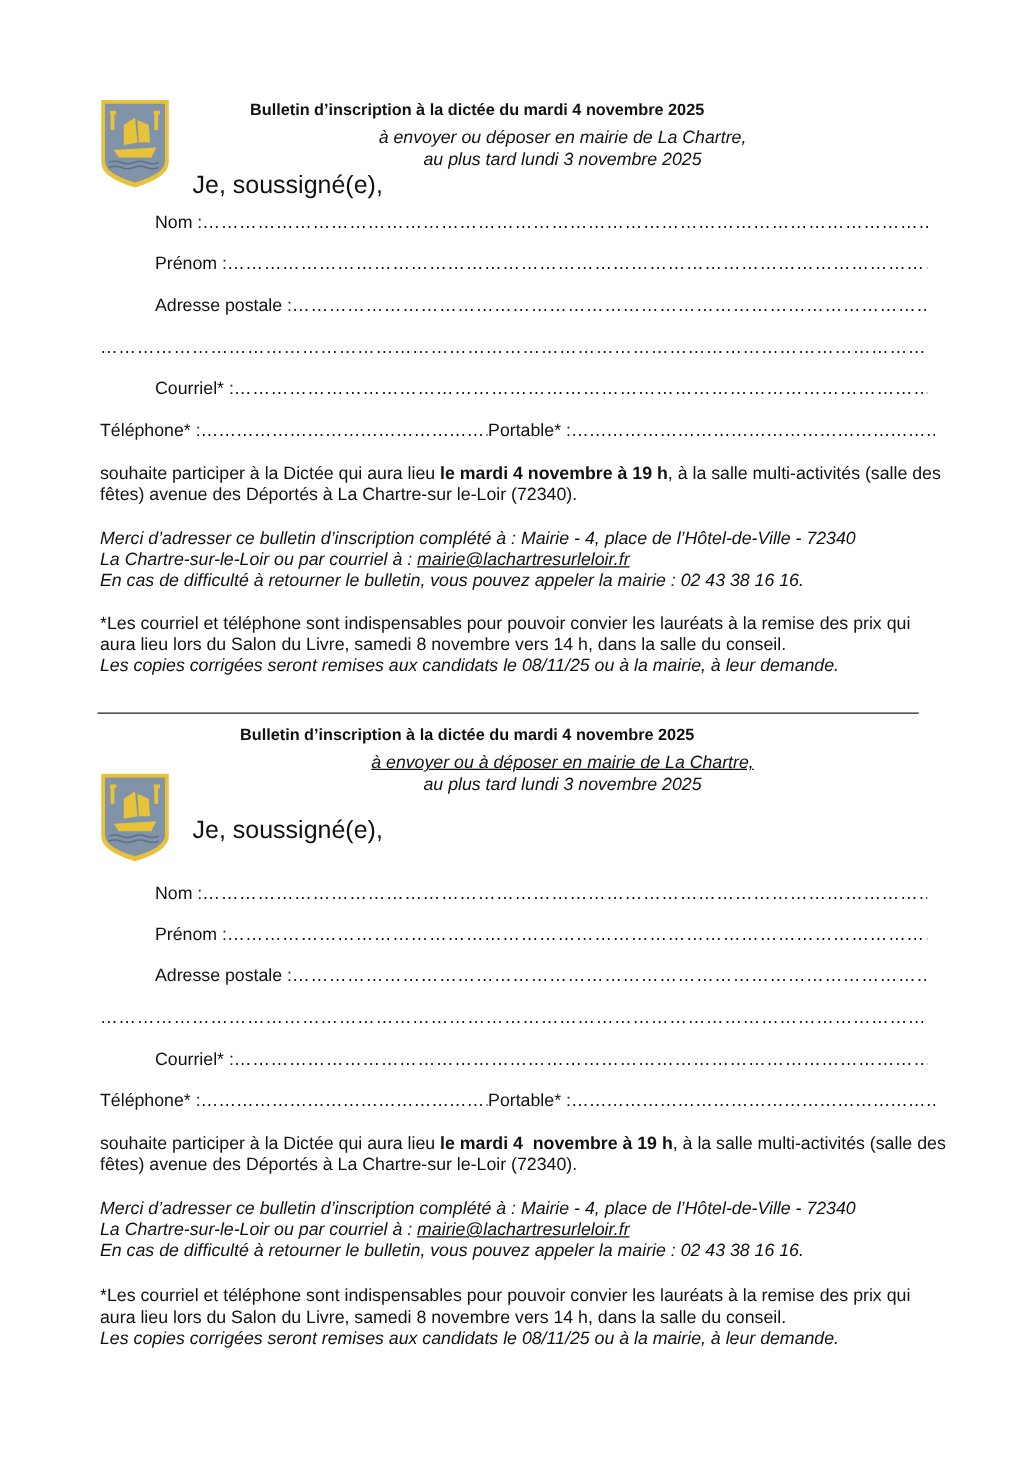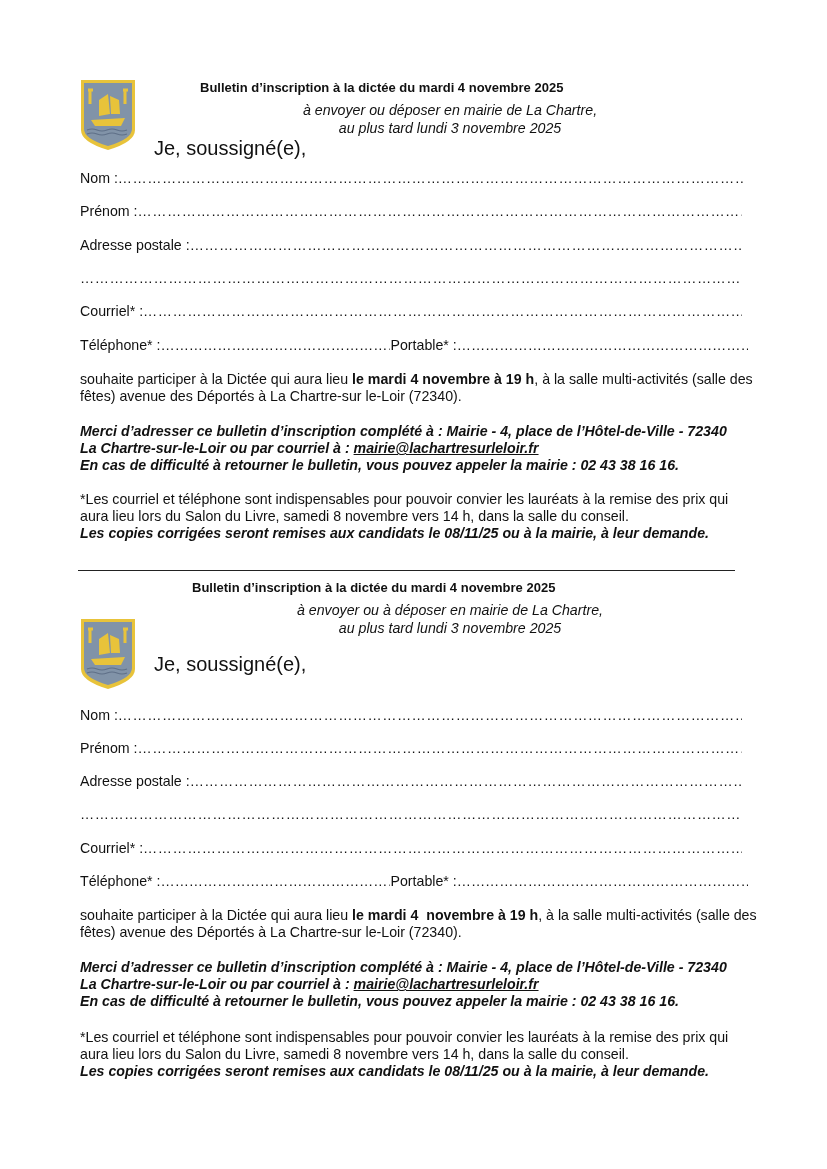--- a/index.html
+++ b/index.html
@@ -6,26 +6,26 @@
     body {
       width: 827px; height: 1169px; position: relative; overflow: hidden;
       font-family: "Liberation Sans", sans-serif; color: #111; font-size: 14.2px;
     }
     .form { position: absolute; left: 0; top: 0; width: 827px; }
     .crest { position: absolute; width: 58px; height: 74px; }
     .title { position: absolute; font-weight: bold; font-size: 13px; white-space: nowrap; }
     .sub { position: absolute; font-style: italic; font-size: 14.2px; white-space: nowrap; text-align: center; }
     .lead { position: absolute; font-size: 20px; white-space: nowrap; }
     .field { position: absolute; left: 80px; width: 664px; white-space: nowrap; overflow: hidden; font-size: 14.2px; display: flex; }
-    .field .lbl { flex: none; }
+    .field .lbl { flex: none; margin-left: 44px; }
     .field .dots { flex: 1; overflow: hidden; letter-spacing: 0.5px; }
     .field .dots::after { content: "……………………………………………………………………………………………………………………………………………………………………"; }
     .para { position: absolute; left: 80px; width: 680px; font-size: 14.2px; line-height: 17px; }
     .para p { margin: 0; }
-    .it { font-style: italic; font-weight: bold; }
+    .it { font-style: italic; }
     .link { text-decoration: underline; text-align: right; }
     .sep { position: absolute; left: 78px; width: 657px; height: 0; border-top: 1px solid #222; }
     .phone-row { position: absolute; left: 80px; width: 668px; white-space: nowrap; display: flex; font-size: 14.2px; }
     .phone-row .d1 { width: 230px; overflow: hidden; flex: none; }
     .phone-row .d1::after { content: "………………………………………………………………"; }
     .phone-row .d2 { flex: 1; overflow: hidden; }
     .phone-row .d2::after { content: "………………………………………………………………………………………"; }
   </style>
 </head>
 <body>
@@ -99,21 +99,21 @@
     <path d="M11,12 v14 M9,12 h5" stroke="#e8c33a" stroke-width="3" fill="none"></path>
     <path d="M46,12 v14 M44,12 h5" stroke="#e8c33a" stroke-width="3" fill="none"></path>
     <path d="M20,22 L29,16 L31,36 L20,38 Z" fill="#e8c33a"></path>
     <path d="M31,18 L40,22 L41,36 L32,36 Z" fill="#e8c33a"></path>
     <path d="M12,42 L46,40 L42,48 L16,48 Z" fill="#e8c33a"></path>
     <path d="M8,52 q5,-2 10,0 t10,0 t10,0 t10,0" stroke="#5f7088" stroke-width="1.2" fill="none"></path>
     <path d="M8,56 q5,-2 10,0 t10,0 t10,0 t10,0" stroke="#5f7088" stroke-width="1.2" fill="none"></path>
   </svg>
 
   <div class="title" style="left:192px; top:580px;">Bulletin d’inscription à la dictée du mardi 4 novembre 2025</div>
-  <div class="sub" style="left:250px; width:400px; top:602px;">à envoyer ou à déposer en mairie de La Chartre,</div>
+  <div class="sub" style="left:250px; width:400px; top:602px;text-decoration:underline;">à envoyer ou à déposer en mairie de La Chartre,</div>
   <div class="sub" style="left:250px; width:400px; top:620px;">au plus tard lundi 3 novembre 2025</div>
   <div class="lead" style="left:154px; top:653px;">Je, soussigné(e),</div>
 
   <div class="field" style="top:707px; width:662px;">
     <span class="lbl">Nom :</span>
       <span class="dots"></span>
   </div>
   <div class="field" style="top:740px; width:662px;">
     <span class="lbl">Prénom : </span>
       <span class="dots"></span>

